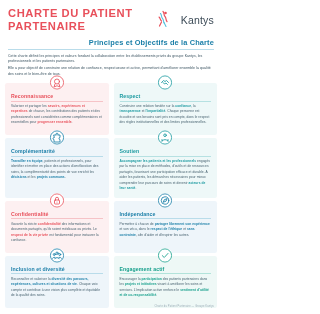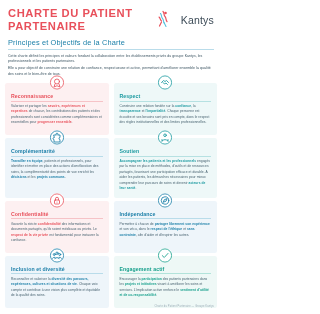--- a/index.html
+++ b/index.html
@@ -23,22 +23,22 @@
   }
   .brand { display:flex; align-items:center; gap:10px; padding-top:3px; }
   .brand-mark { width:15px; height:19px; display:block; }
   .brand-name {
     font-size:10.5px; color:#3c4b57; letter-spacing:0.2px; font-weight:500;
   }
 
   
   .section { padding:0 8px; margin-top:6px; }
   .section-title {
-    font-size:7.4px; font-weight:normal; color:#1b7fa8;
-    letter-spacing:0.15px; padding-bottom:2px;
+    font-size:7.4px; font-weight:bold; color:#1b7fa8;
+    letter-spacing:0.15px; padding-bottom:2px;text-align:right;
   }
   .section-rule { height:0.8px; background:#b9dcea; width:100%; margin-bottom:3.5px; }
   .intro {
     font-size:3.5px; line-height:1.62; color:#37505e; letter-spacing:0.06px;
   }
   .intro p { margin-bottom:1.5px; }
 
   
   .grid {
     margin-top:5px; padding:0 5px 0 5px;

